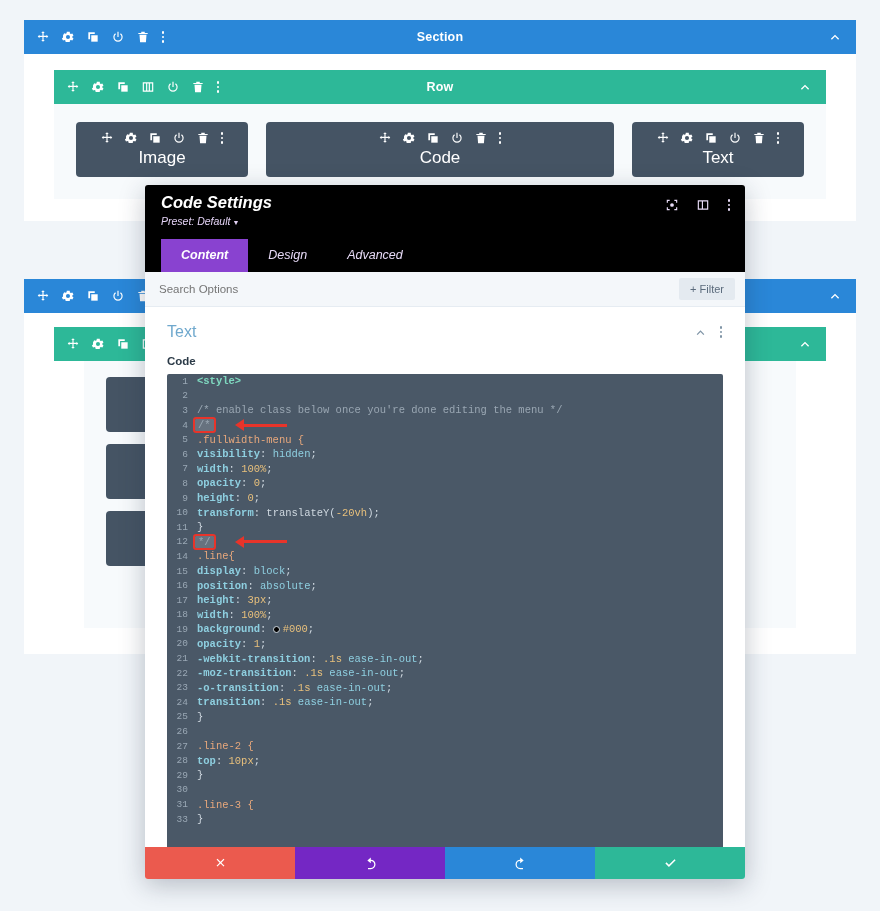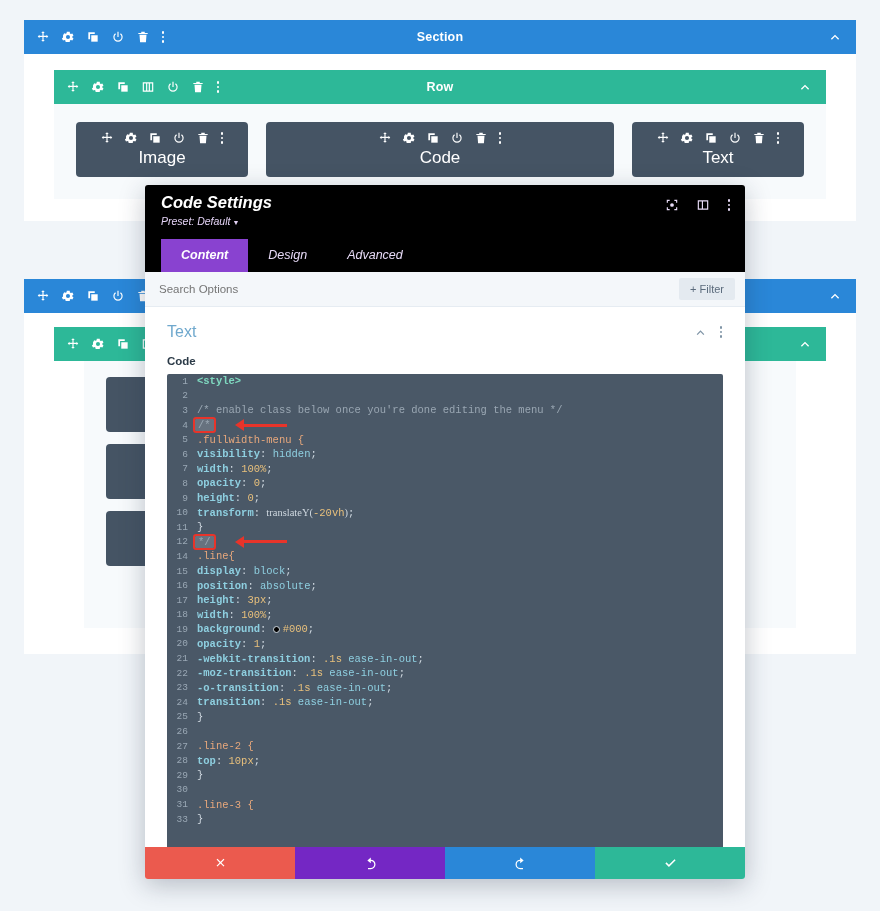--- a/index.html
+++ b/index.html
@@ -127,21 +127,21 @@
   .ln {
     width: 30px; text-align: right; padding-right: 9px; color: #9aa8b5;
     flex: none; font-size: 9.5px; user-select: none;
   }
   .cd { white-space: pre; color: #cfd8e0; position: relative; }
   .t-tag  { color: #7fd9c0; font-weight: bold; }
   .t-cmt  { color: #99a6b2; }
   .t-sel  { color: #e8a87c; }
   .t-prop { color: #8ecfe0; font-weight: bold; }
   .t-val  { color: #e8c07c; }
-  .t-func { color: #cfd8e0; font-family: Liberation Serif, serif; }
+  .t-func { color: #cfd8e0; }
   .t-kw   { color: #8ecfe0; }
   .t-brace{ color: #cfd8e0; }
   .swatch {
     display: inline-block; width: 7px; height: 7px; border-radius: 50%;
     background: #000; border: 1px solid #cfd8e0; vertical-align: middle;
     margin: 0 3px 1px 0;
   }
   .hl-box {
     display: inline-block; outline: 2px solid #e8342a;
     background: rgba(255,255,255,.16); padding: 0 3px; border-radius: 1px;

